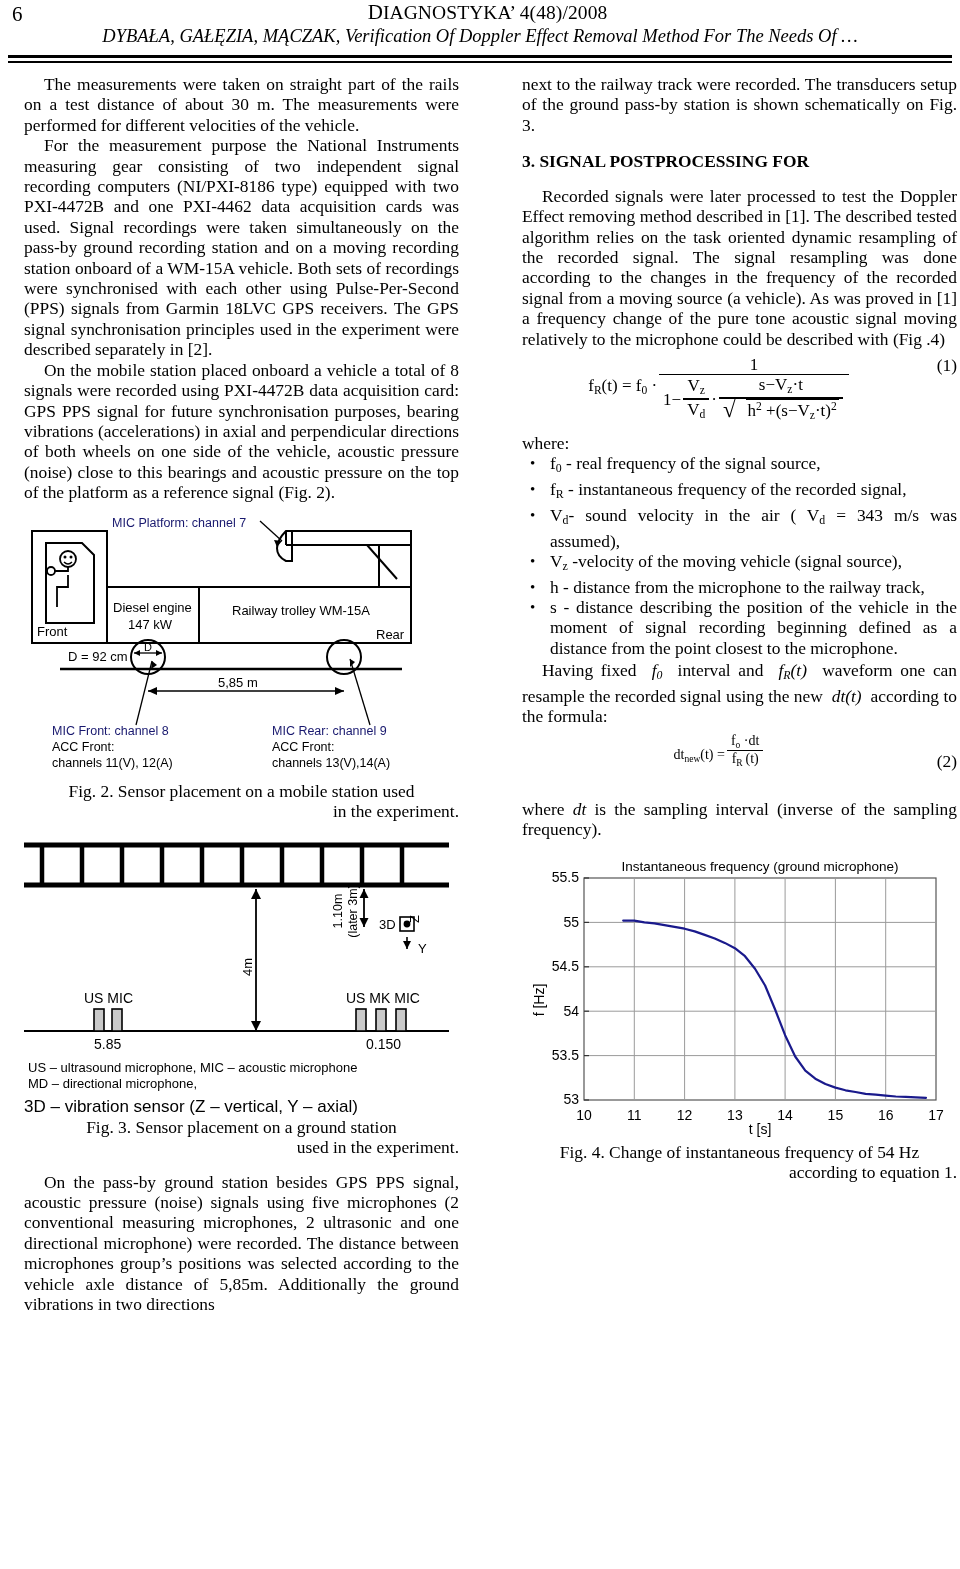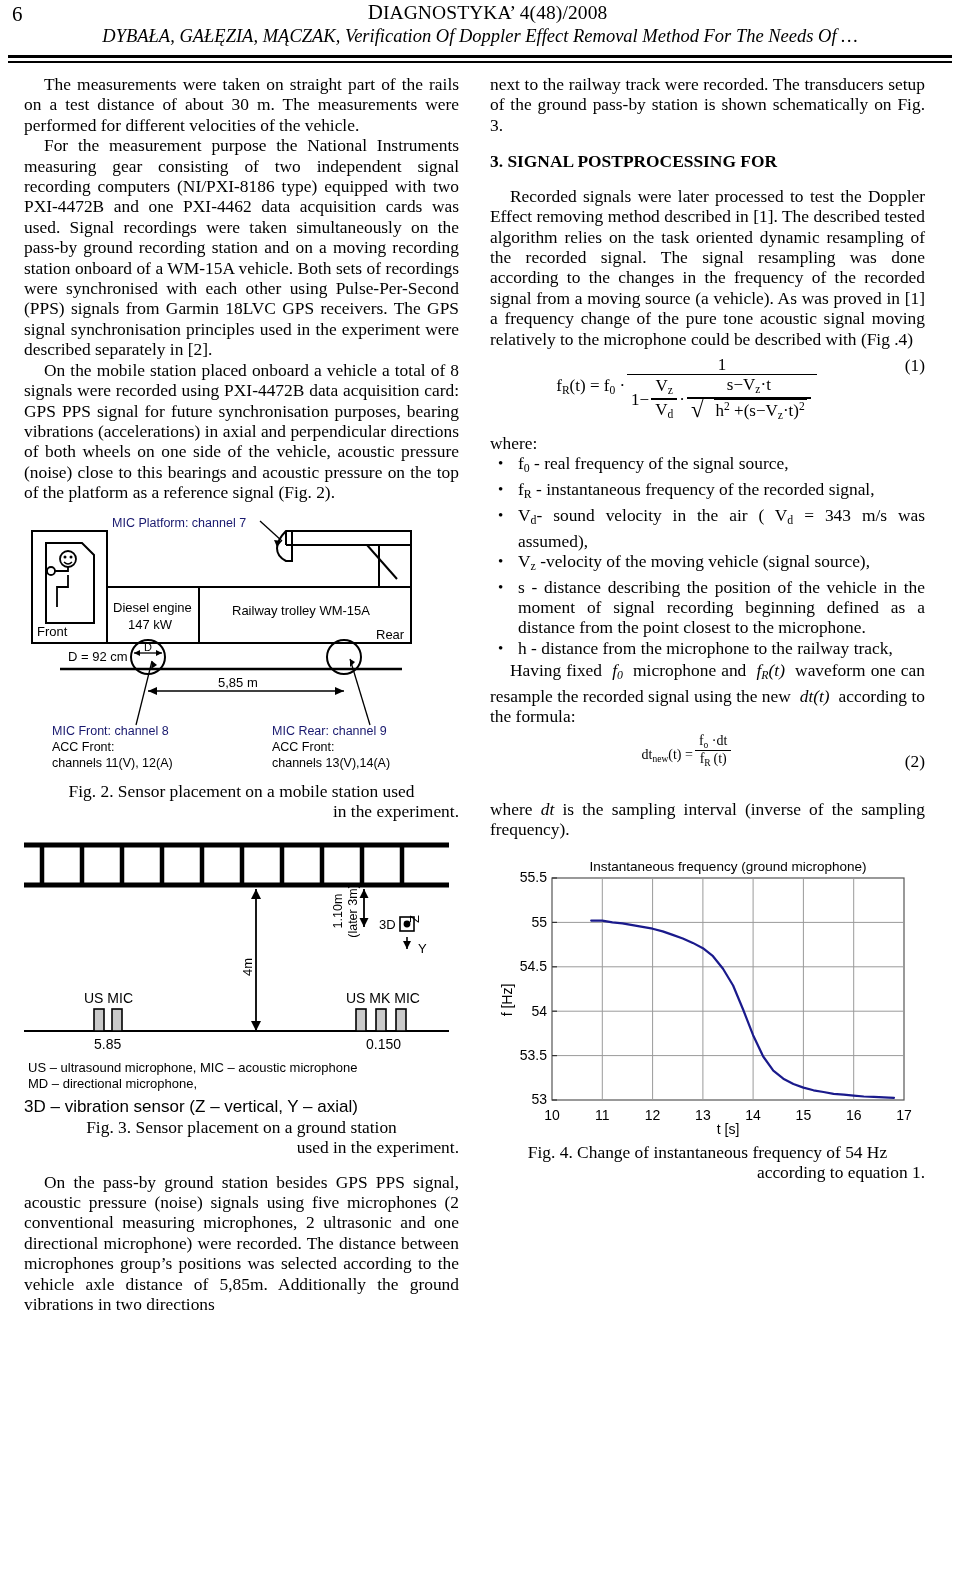--- a/index.html
+++ b/index.html
@@ -35,21 +35,21 @@
   .hdr-rule1 { position:absolute; left:8px; right:8px; top:55px; height:3px; background:#000; }
   .hdr-rule2 { position:absolute; left:8px; right:8px; top:61px; height:1.5px; background:#000; }
 
   
   .col {
     position:absolute; top:74px; width:435px;
     font-size:17.4px; line-height:20.4px;
     text-align:justify; text-justify:inter-word;
   }
   .col.left  { left:24px; }
-  .col.right { left:490px; }
+  .col.right { left:522px; }
   .col p { margin:0; text-indent:20px; }
   .col p.noind { text-indent:0; }
 
   h3.sect {
     font-weight:bold; font-size:17.4px; line-height:20.5px;
     margin:16px 0 14px 0; text-indent:0; text-align:left;
     font-family:"Liberation Serif", serif;
   }
   h3.sect .ln2 { display:block; padding-left:14px; }
 
@@ -330,28 +330,28 @@
       </div>
     </div>
 
     <p class="noind">where:</p>
 
     <ul class="wherelist">
       <li>f<sub>0</sub> - real frequency of the signal source,</li>
       <li>f<sub>R</sub> - instantaneous frequency of the recorded signal,</li>
       <li>V<sub>d</sub>- sound velocity in the air ( V<sub>d</sub> = 343 m/s was assumed),</li>
       <li>V<sub>z</sub> -velocity of the moving vehicle (signal source),</li>
+      <li>h - distance from the microphone to the railway track,</li>
       <li>s - distance describing the position of the vehicle in the moment of signal recording beginning defined as a distance from the point closest to the microphone.</li>
-      <li>h - distance from the microphone to the railway track,</li>
     </ul>
 
     <p style="margin-top:2px;">
       <span>Having fixed</span>
       <span class="ital">&nbsp;f<sub>0</sub>&nbsp;</span>
-      <span>microphone and</span>
+      <span>interval and</span>
       <span class="ital">&nbsp;f<sub>R</sub>(t)&nbsp;</span>
       <span>waveform one can resample the recorded signal using the new</span>
       <span class="ital">&nbsp;dt(t)&nbsp;</span>
       <span>according to the formula:</span>
     </p>
 
     <div class="eqwrap" style="min-height:62px;">
       <div class="eqnum" style="top:18px;">(2)</div>
       <div class="eq2">
         <span class="eq-lead">dt<sub>new</sub>(t)&nbsp;=</span>

